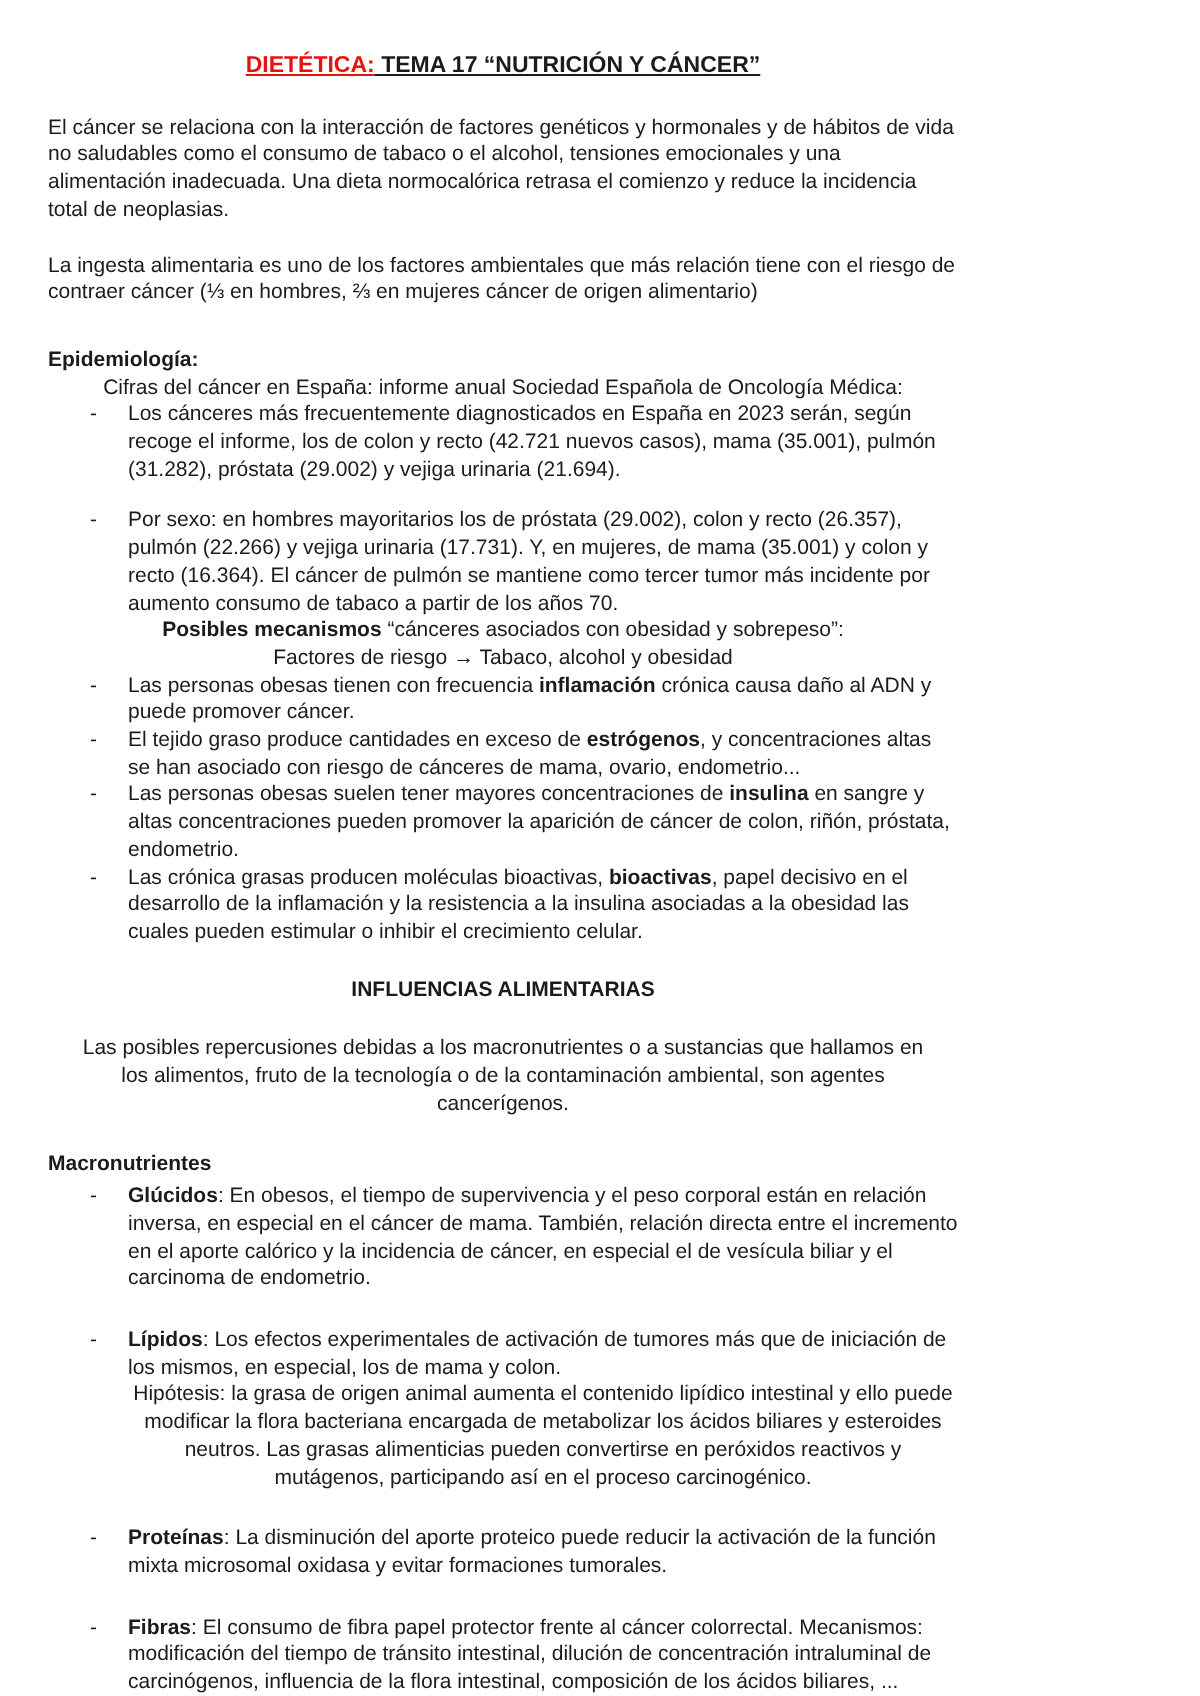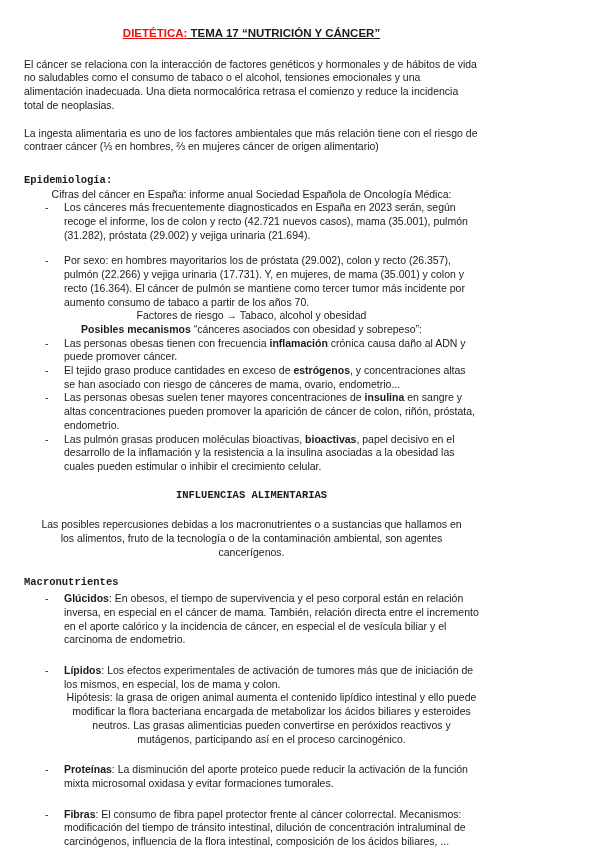--- a/index.html
+++ b/index.html
@@ -26,21 +26,21 @@
   .doc-title {
     text-align: center;
     font-weight: bold;
     font-size: 11.5px;
     margin: 0 0 17px 0;
   }
   .doc-title span { text-decoration: underline; }
   .title-red { color: #e8120c; }
   .para { margin: 0 0 14px 0; }
   .para.last-intro { margin-bottom: 20px; }
-  .h-bold { font-weight: bold; margin: 0; font-family: Liberation Mono, monospace; }
+  .h-bold { font-weight: bold; margin: 0; }
   .line { margin: 0; text-align: center; }
   ul.list {
     list-style: none;
     margin: 0;
     padding: 0;
   }
   ul.list li {
     position: relative;
     padding-left: 40px;
     margin: 0;
@@ -79,42 +79,42 @@
       <li>
         <span class="mk">-</span>
         <span>Los cánceres más frecuentemente diagnosticados en España en 2023 serán, según recoge el informe, los de colon y recto (42.721 nuevos casos), mama (35.001), pulmón (31.282), próstata (29.002) y vejiga urinaria (21.694).</span>
       </li>
       <li>
         <span class="mk">-</span>
         <span>Por sexo: en hombres mayoritarios los de próstata (29.002), colon y recto (26.357), pulmón (22.266) y vejiga urinaria (17.731). Y, en mujeres, de mama (35.001) y colon y recto (16.364). El cáncer de pulmón se mantiene como tercer tumor más incidente por aumento consumo de tabaco a partir de los años 70.</span>
       </li>
     </ul>
 
-    <div class="line">Factores de riesgo → Tabaco, alcohol y obesidad</div>
-
     <div class="line">
       <b>Posibles mecanismos</b><span> “cánceres asociados con obesidad y sobrepeso”:</span>
     </div>
+
+    <div class="line">Factores de riesgo → Tabaco, alcohol y obesidad</div>
 
     <ul class="list">
       <li>
         <span class="mk">-</span>
         <span>Las personas obesas tienen con frecuencia </span><b>inflamación</b><span> crónica causa daño al ADN y puede promover cáncer.</span>
       </li>
       <li>
         <span class="mk">-</span>
         <span>El tejido graso produce cantidades en exceso de </span><b>estrógenos</b><span>, y concentraciones altas se han asociado con riesgo de cánceres de mama, ovario, endometrio...</span>
       </li>
       <li>
         <span class="mk">-</span>
         <span>Las personas obesas suelen tener mayores concentraciones de </span><b>insulina</b><span> en sangre y altas concentraciones pueden promover la aparición de cáncer de colon, riñón, próstata, endometrio.</span>
       </li>
       <li>
         <span class="mk">-</span>
-        <span>Las pulmón grasas producen moléculas bioactivas, </span><b>bioactivas</b><span>, papel decisivo en el desarrollo de la inflamación y la resistencia a la insulina asociadas a la obesidad las cuales pueden estimular o inhibir el crecimiento celular.</span>
+        <span>Las crónica grasas producen moléculas bioactivas, </span><b>bioactivas</b><span>, papel decisivo en el desarrollo de la inflamación y la resistencia a la insulina asociadas a la obesidad las cuales pueden estimular o inhibir el crecimiento celular.</span>
       </li>
     </ul>
   </div>
 
   <div class="section section-influencias">
     <div class="h-bold">INFLUENCIAS ALIMENTARIAS</div>
     <p>Las posibles repercusiones debidas a los macronutrientes o a sustancias que hallamos en los alimentos, fruto de la tecnología o de la contaminación ambiental, son agentes cancerígenos.</p>
   </div>
 
   <div class="section section-macro">

